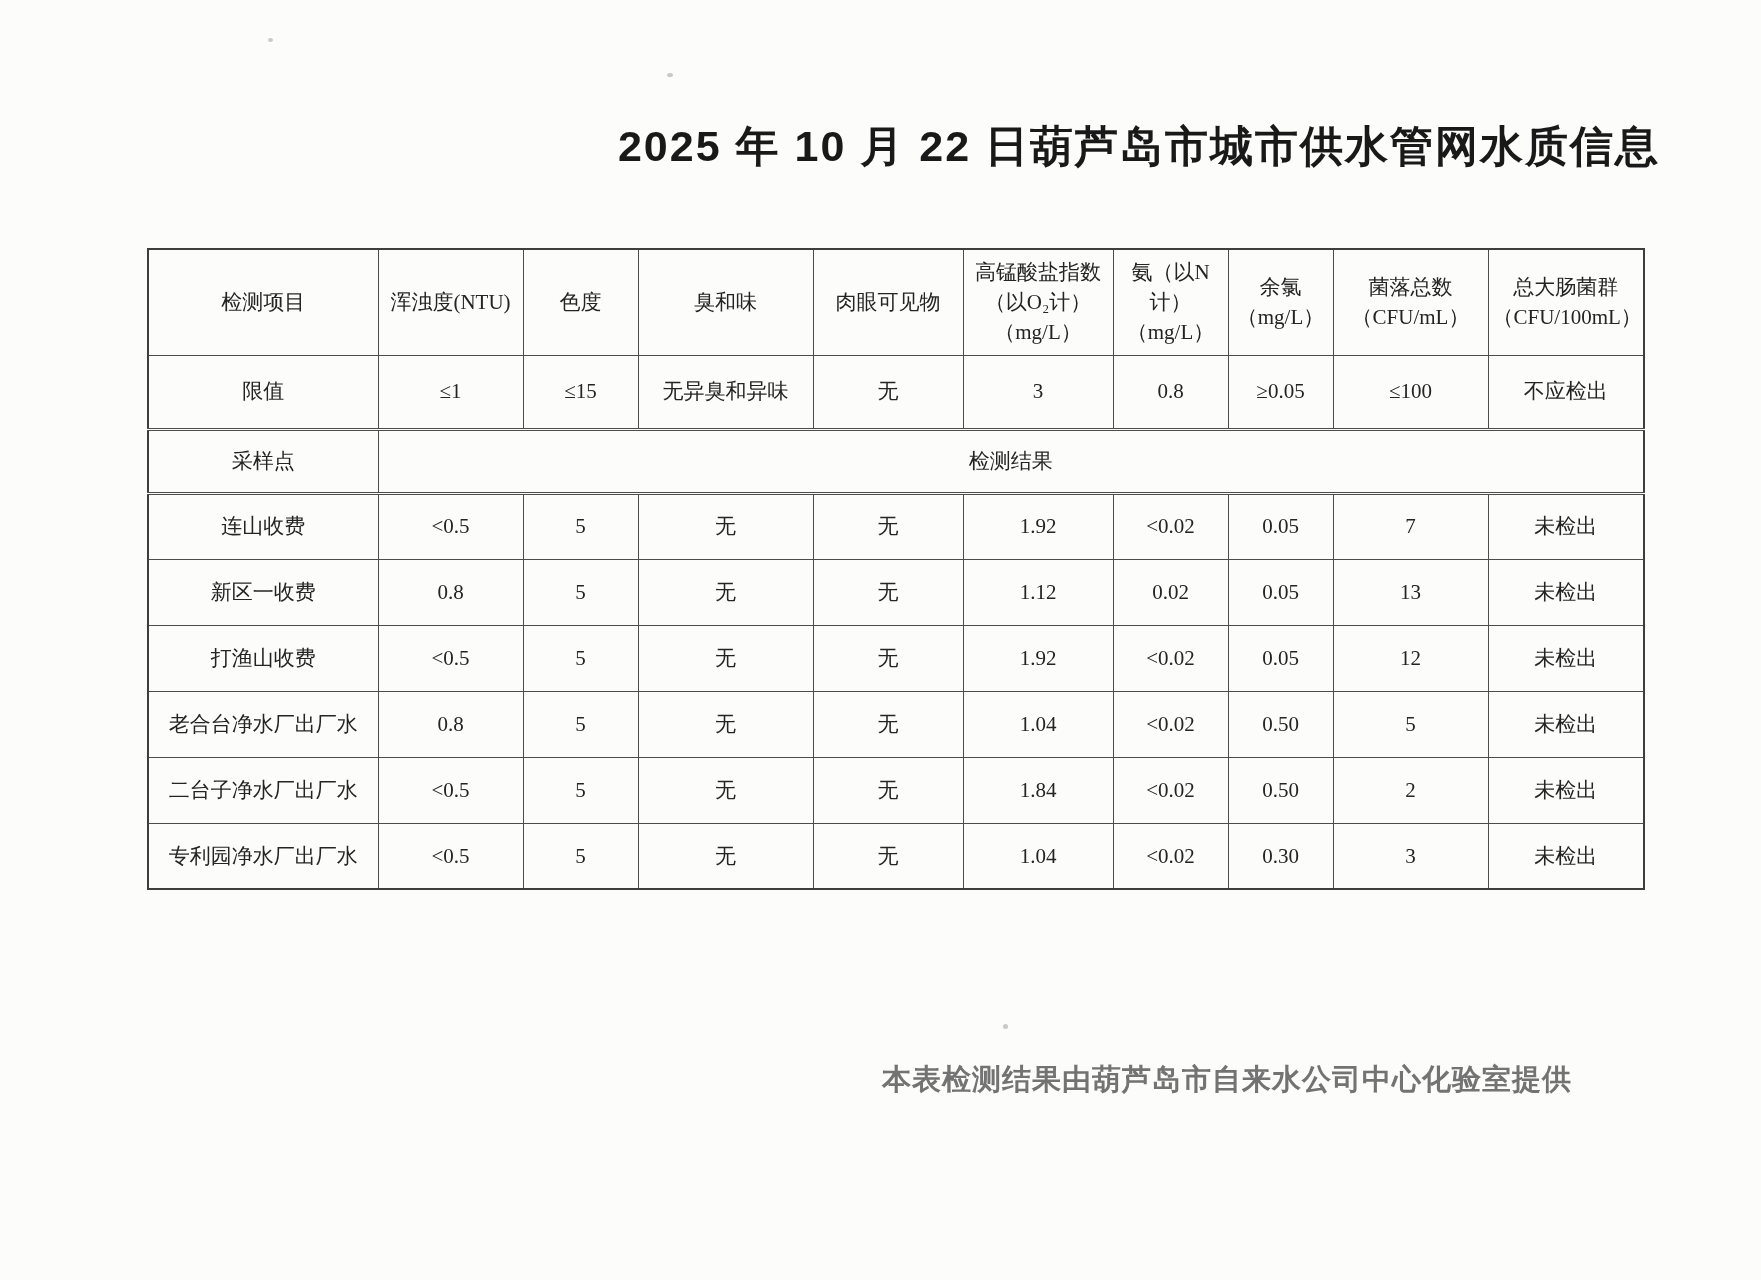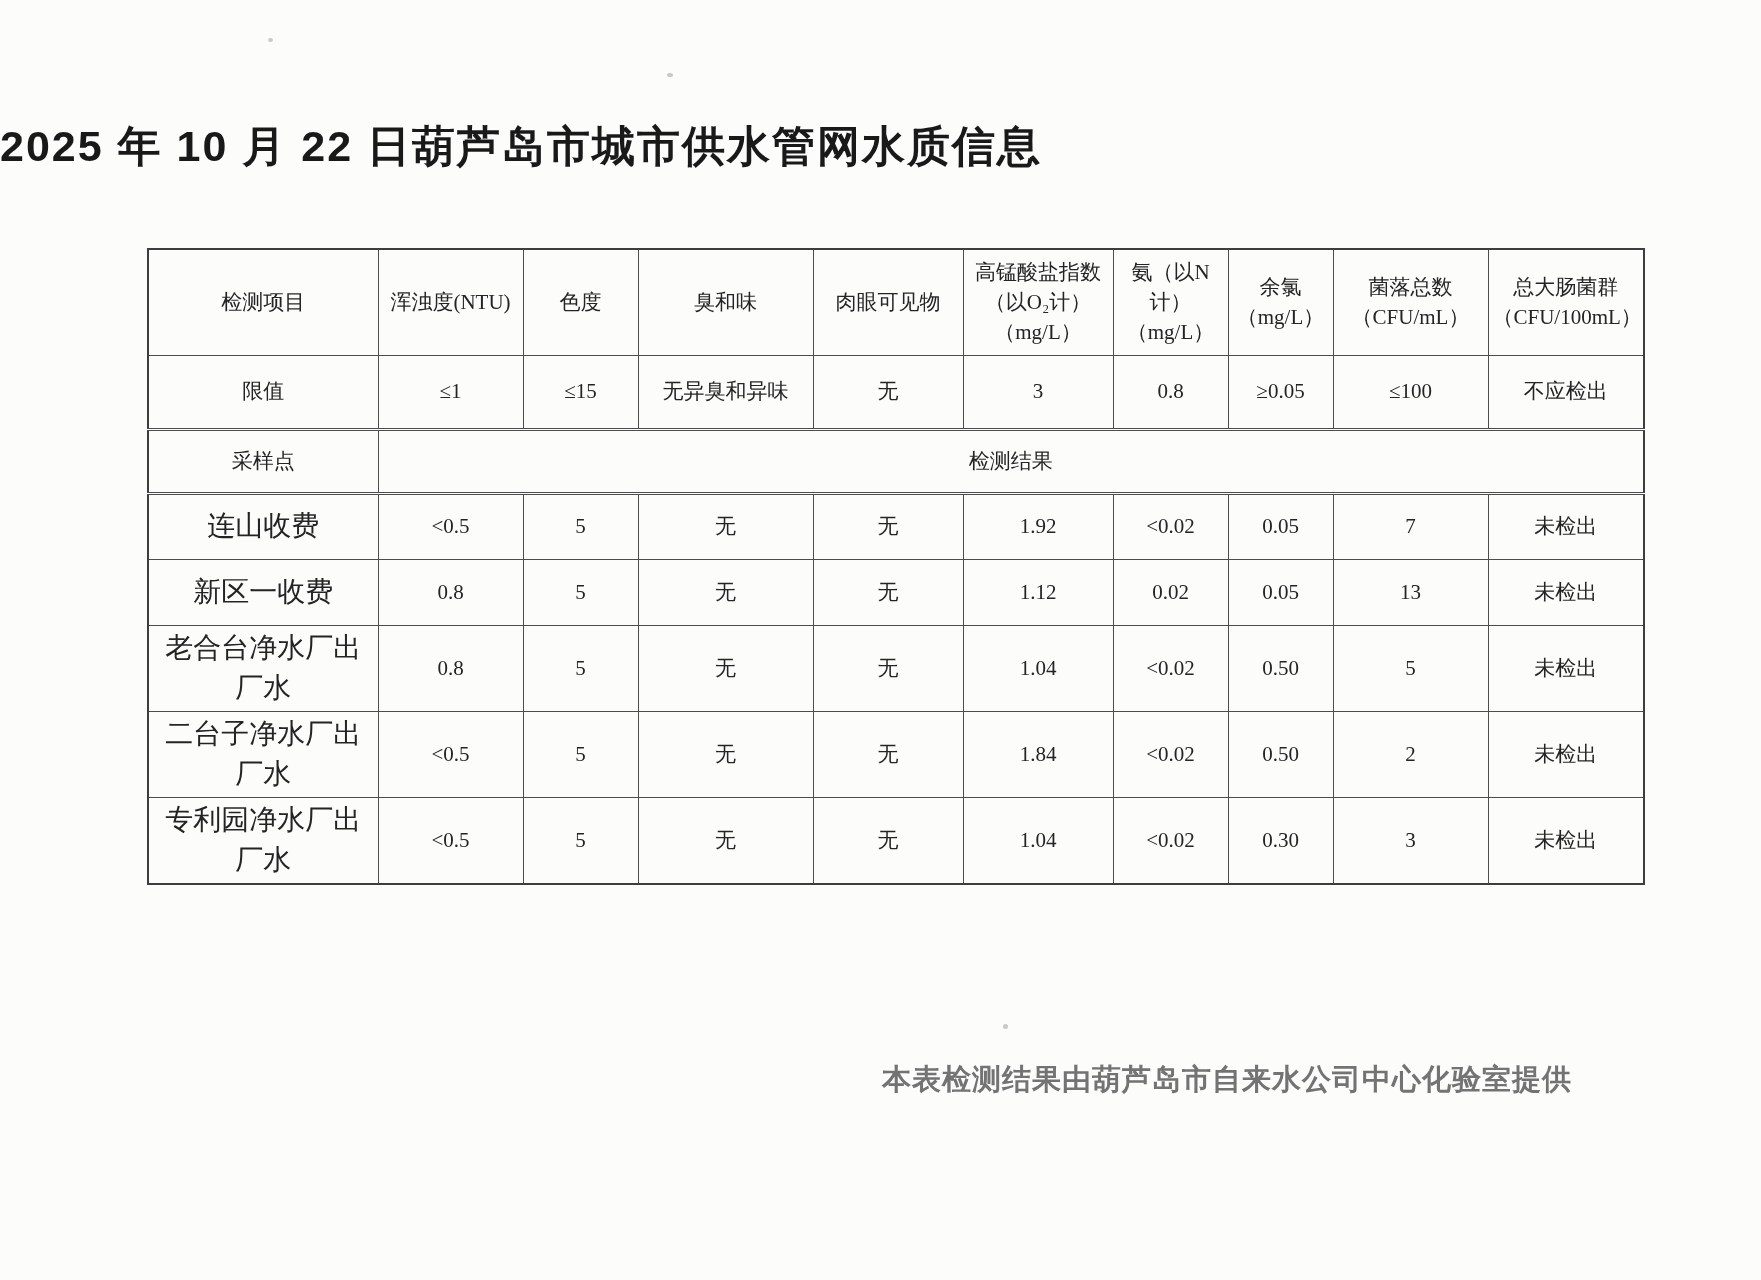--- a/index.html
+++ b/index.html
@@ -14,21 +14,21 @@
   .scan-speck {
     position: absolute;
     border-radius: 50%;
     background: #c9c9c6;
   }
   #doc-title {
     position: absolute;
     top: 118px;
     left: 0;
     width: 1660px;
-    text-align: left;
+    text-align: right;
     font-family: "Liberation Sans", "DejaVu Sans", sans-serif;
     font-weight: 700;
     font-size: 43px;
     letter-spacing: 2px;
     color: #191919;
   }
   table.wq {
     position: absolute;
     left: 147px;
     top: 248px;
@@ -45,21 +45,21 @@
     vertical-align: middle;
     padding: 2px 4px;
     white-space: pre-line;
     line-height: 1.45;
   }
   tr.hdr  { height: 106px; }
   tr.lim  { height: 74px; margin-left: 16px; }
   tr.samp { height: 64px; }
   tr.data { height: 66px; }
   tr.lim td, tr.samp td { border-bottom: 3px double #4c4c4c; }
-  td.site { font-size: 28px; }
+  td.site { font-size: 21px; }
   #footer-note {
     position: absolute;
     left: 882px;
     top: 1060px;
     font-family: "Liberation Sans", "DejaVu Sans", sans-serif;
     font-weight: 700;
     font-size: 29px;
     letter-spacing: 1px;
     color: #737373;
     white-space: nowrap;
@@ -141,20 +141,32 @@
       <td>5</td>
       <td>无</td>
       <td>无</td>
       <td>1.12</td>
       <td>0.02</td>
       <td>0.05</td>
       <td>13</td>
       <td>未检出</td>
     </tr>
     <tr class="data">
+      <td class="site">打渔山收费</td>
+      <td>&lt;0.5</td>
+      <td>5</td>
+      <td>无</td>
+      <td>无</td>
+      <td>1.92</td>
+      <td>&lt;0.02</td>
+      <td>0.05</td>
+      <td>12</td>
+      <td>未检出</td>
+    </tr>
+    <tr class="data">
       <td class="site">老合台净水厂出厂水</td>
       <td>0.8</td>
       <td>5</td>
       <td>无</td>
       <td>无</td>
       <td>1.04</td>
       <td>&lt;0.02</td>
       <td>0.50</td>
       <td>5</td>
       <td>未检出</td>

